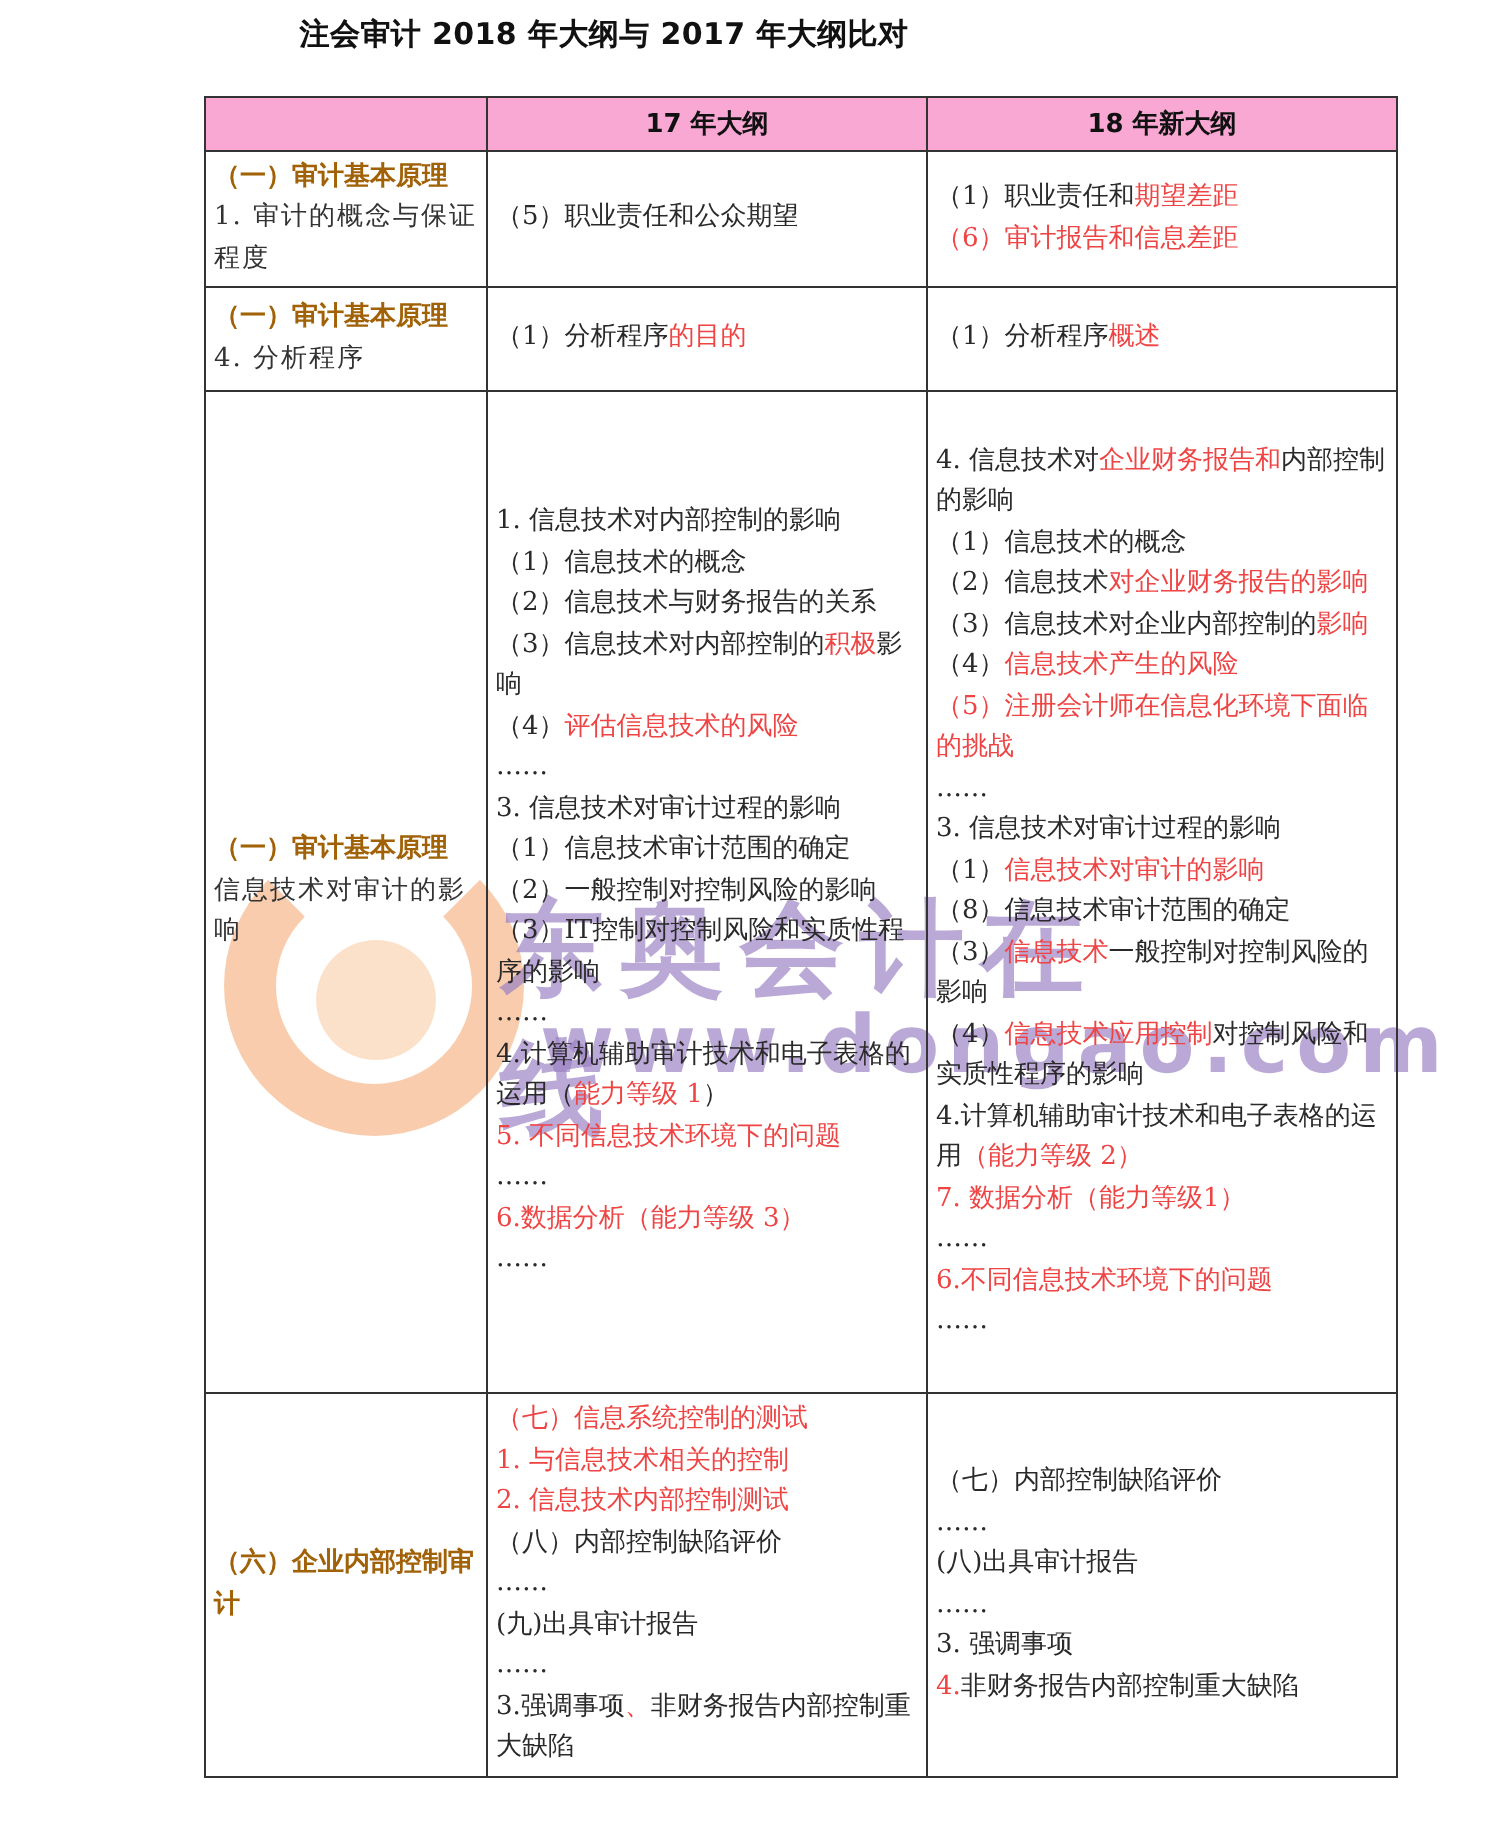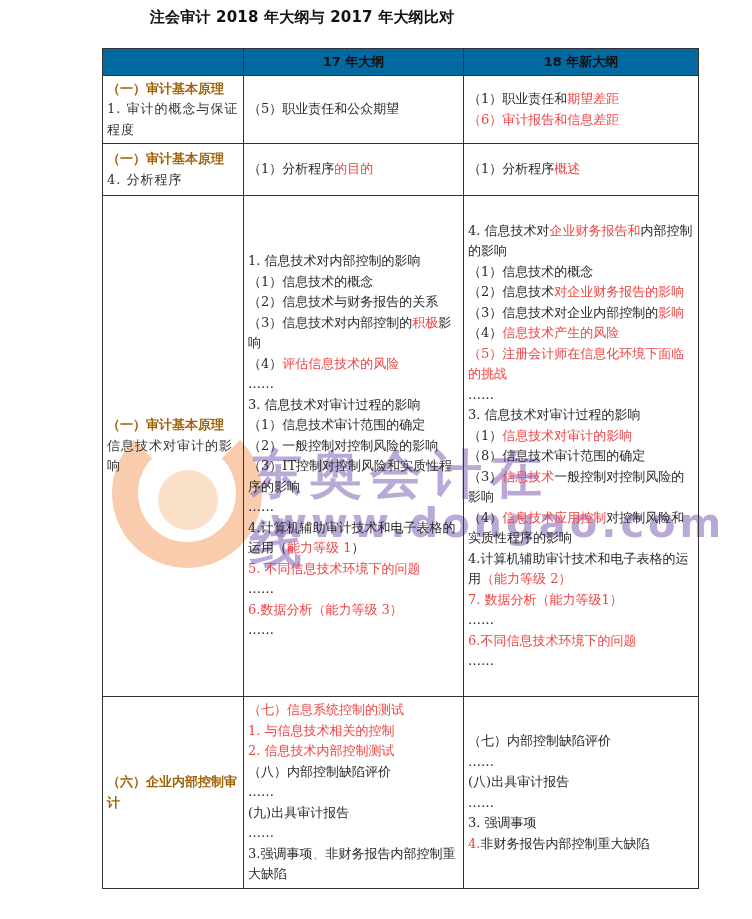--- a/index.html
+++ b/index.html
@@ -4,21 +4,21 @@
 <style>
   html, body { margin: 0; padding: 0; background: #ffffff; }
   body { width: 752px; height: 919px; position: relative; overflow: hidden;
          font-family: "DejaVu Serif", "Liberation Serif", serif; color: #222; }
   .title { position: absolute; top: 8px; left: 0; width: 604px; text-align: center;
            font-family: "DejaVu Sans", "Liberation Sans", sans-serif; font-weight: bold;
            font-size: 15px; color: #111; letter-spacing: 0.2px; }
   table.cmp { position: absolute; top: 48px; left: 102px; border-collapse: collapse;
               table-layout: fixed; width: 596px; }
   table.cmp td, table.cmp th { border: 1.5px solid #333; vertical-align: middle; padding: 0 4px; }
-  table.cmp th { background: #0369a1; font-family: "DejaVu Sans", "Liberation Sans", sans-serif;
+  table.cmp th { background: #f9a8d4; font-family: "DejaVu Sans", "Liberation Sans", sans-serif;
                  font-weight: bold; font-size: 13px; text-align: center; color: #111; }
   tr.h1 th { height: 26px; }
   tr.h2 th { height: 20px; }
   td { font-size: 13px; line-height: 20.5px; }
   td.sec { font-size: 13px; }
   .sec-title { font-family: "DejaVu Sans", "Liberation Sans", sans-serif; font-weight: bold; color: #a16207; display:block; }
   .sec-sub { color: #333; display:block; letter-spacing: 1px; }
   .line { display: block; white-space: normal; }
   .red { color: #ef4444; }
   .blk { color: #2a2a2a; }

